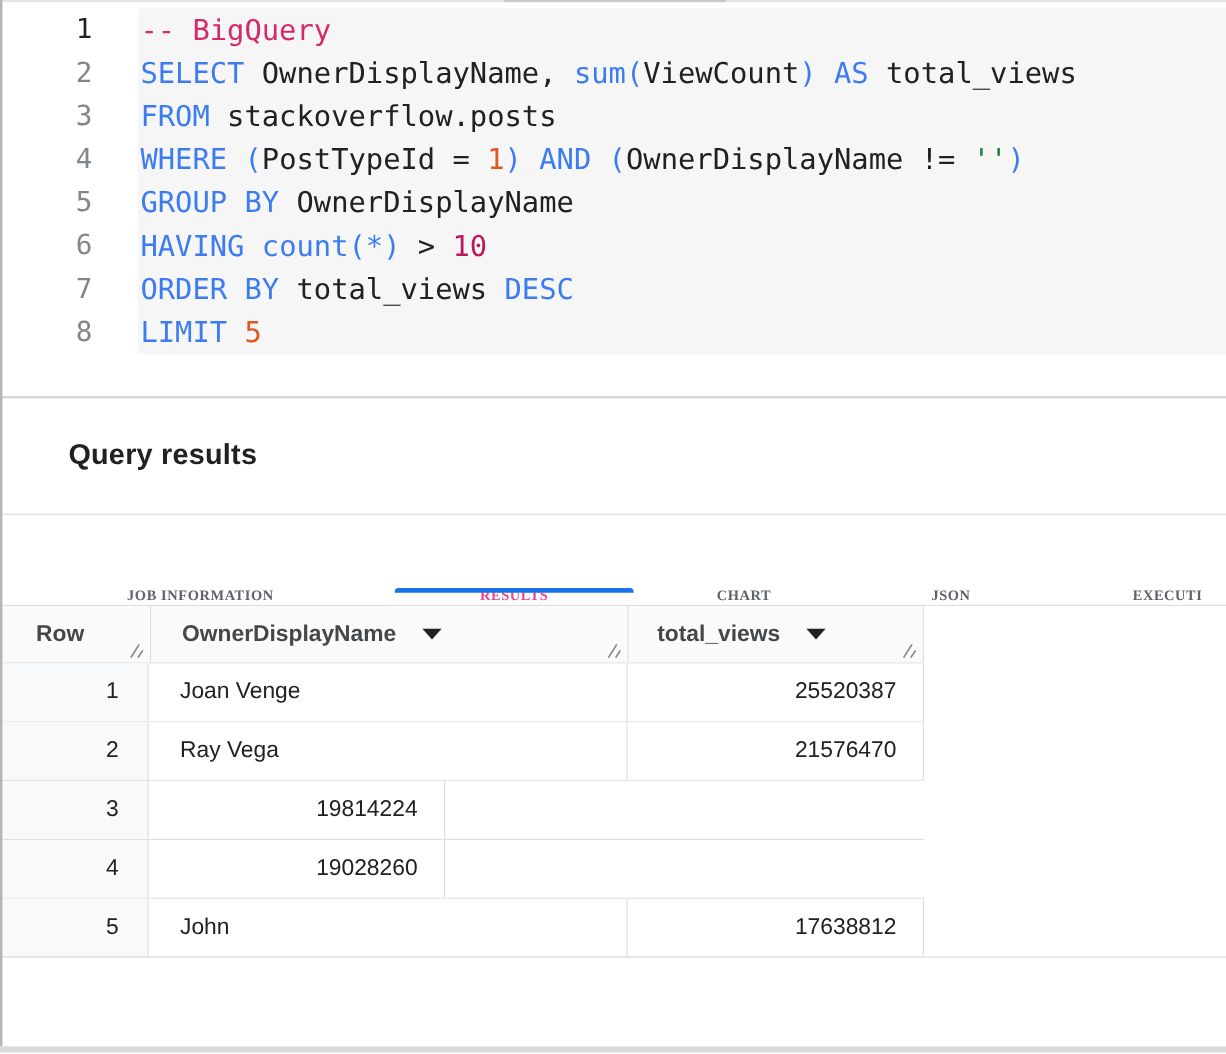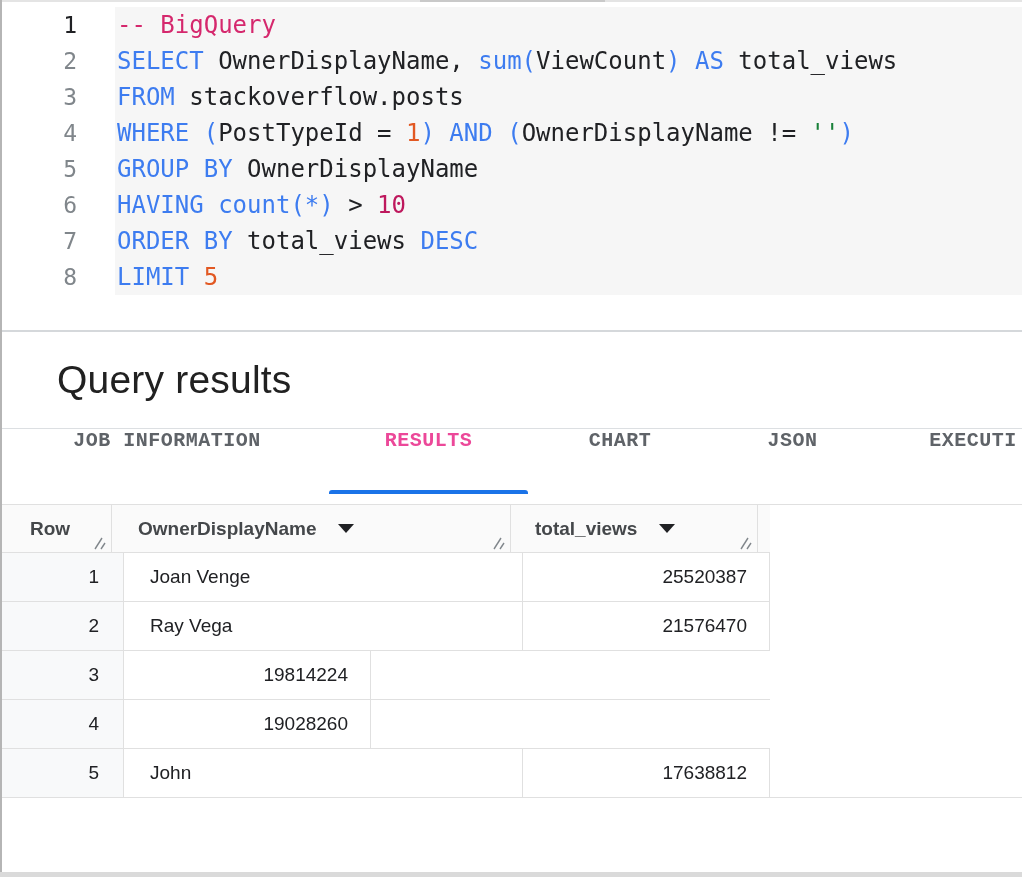--- a/index.html
+++ b/index.html
@@ -28,48 +28,48 @@
     flex:1; padding-left:40px; white-space:pre;
     font-family:"DejaVu Sans Mono", monospace; font-size:24px;
   }
 
   
   .divider-1 { position:absolute; top:330px; left:0; width:1022px; height:2px; background:#d5d8db; }
   .divider-2 { position:absolute; top:428px; left:0; width:1022px; height:1px; background:#dcdfe2; }
 
   
   .results-band { position:absolute; top:332px; left:0; width:1022px; height:96px; display:flex; align-items:center; padding-left:57px; }
-  .results-title { font-size:39px; font-weight:400; color:#212121; letter-spacing:0.2px; }
+  .results-title { font-size:24px; font-weight:700; color:#212121; letter-spacing:0.2px; }
 
   
   .tabs {
     position:absolute; top:429px; left:0; width:1060px; height:76px;
     display:flex; padding-left:5px; border-bottom:1px solid #e0e0e0;
   }
   .tab {
-    position:relative; display:flex; align-items:flex-start; justify-content:center;
+    position:relative; display:flex; align-items:flex-end; justify-content:center;
     background:none; border:none; cursor:pointer;
-    font-family:Liberation Mono, monospace;
-    font-size:20px; font-weight:700; letter-spacing:0.5px; color:#5f6368;
+    font-family:Liberation Serif, serif;
+    font-size:12px; font-weight:700; letter-spacing:0.5px; color:#5f6368;
   }
   .tab:nth-child(1){ min-width:324px; }
   .tab:nth-child(2){ min-width:199px; }
   .tab:nth-child(3){ min-width:184px; }
   .tab:nth-child(4){ min-width:161px; }
   .tab:nth-child(5){ min-width:200px; }
   .tab-underline { position:absolute; left:0; right:0; bottom:10px; height:4px; border-radius:3px 3px 0 0; }
 
   
   .rtable { position:absolute; top:505px; left:2px; width:768px; }
   .thead { display:flex; height:48px; background:#fafafa; border-bottom:1px solid #e0e0e0; }
   .th {
     position:relative; display:flex; align-items:center;
     border-right:1px solid #e0e0e0; font-size:19px; font-weight:700; color:#44474a;
   }
-  .th.c-row   { width:110px; padding-left:28px; }
+  .th.c-row   { width:124px; padding-left:28px; }
   .th.c-owner { width:399px; padding-left:26px; }
   .th.c-views { width:247px; padding-left:24px; }
   .dd-arrow {
     margin-left:22px; width:0; height:0;
     border-left:8px solid transparent; border-right:8px solid transparent;
     border-top:9px solid #202124; cursor:pointer;
   }
   .grip { position:absolute; right:3px; bottom:3px; width:16px; height:15px; cursor:col-resize; }
   .tr { display:flex; height:49px; border-bottom:1px solid #e0e0e0; background:#fff; }
   .td { display:flex; align-items:center; font-size:19px; color:#202124; border-right:1px solid #e0e0e0; }

